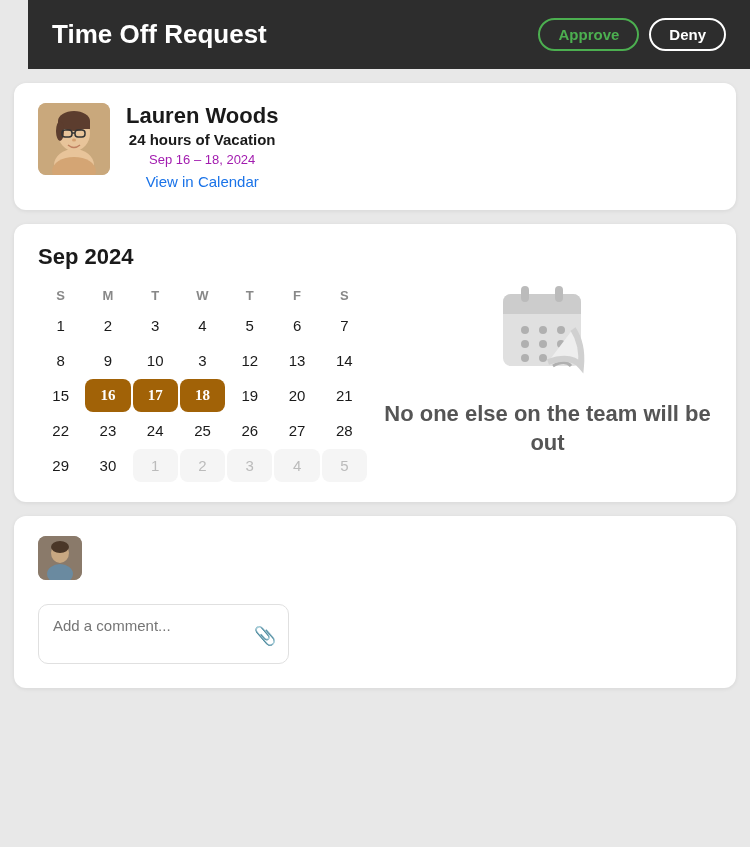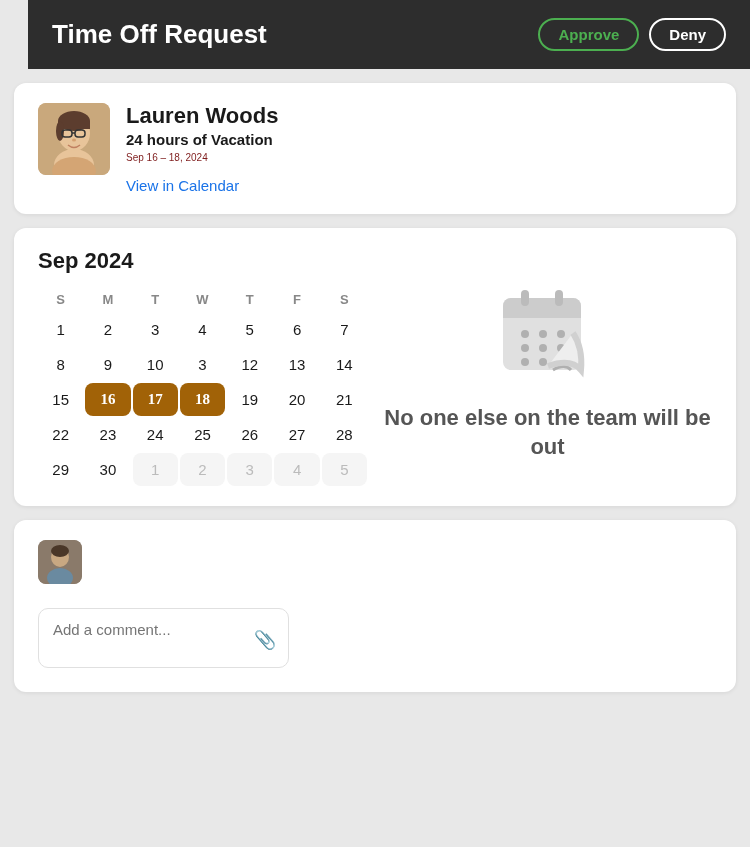--- a/index.html
+++ b/index.html
@@ -56,20 +56,21 @@
       margin: 14px 14px;
       padding: 20px 24px;
       box-shadow: 0 1px 4px rgba(0,0,0,0.08);
     }
 
     
     .employee-row {
       display: flex;
       align-items: flex-start;
       gap: 16px;
+      text-align: center;
     }
     .avatar {
       width: 72px;
       height: 72px;
       border-radius: 8px;
       overflow: hidden;
       flex-shrink: 0;
       background: #c9a87c;
       display: flex;
       align-items: center;
@@ -84,33 +85,33 @@
       font-size: 22px;
       font-weight: 700;
       color: #1a1a1a;
     }
     .vacation-hours {
       font-size: 15px;
       font-weight: 700;
       color: #1a1a1a;
     }
     .vacation-dates {
-      font-size: 10px;
-      color: #7f1d1d;
+      font-size: 13px;
+      color: #a21caf;
       margin-top: 2px;
     }
     .hours-used {
       font-size: 15px;
       color: #555;
     }
     .view-calendar {
       font-size: 15px;
       color: #1a73e8;
       text-decoration: none;
-      margin-top: 12px;
+      margin-top: 4px;
       display: inline-block;
       cursor: pointer;
     }
 
     
     .calendar-conflict-row {
       display: flex;
       align-items: flex-start;
       gap: 16px;
     }

